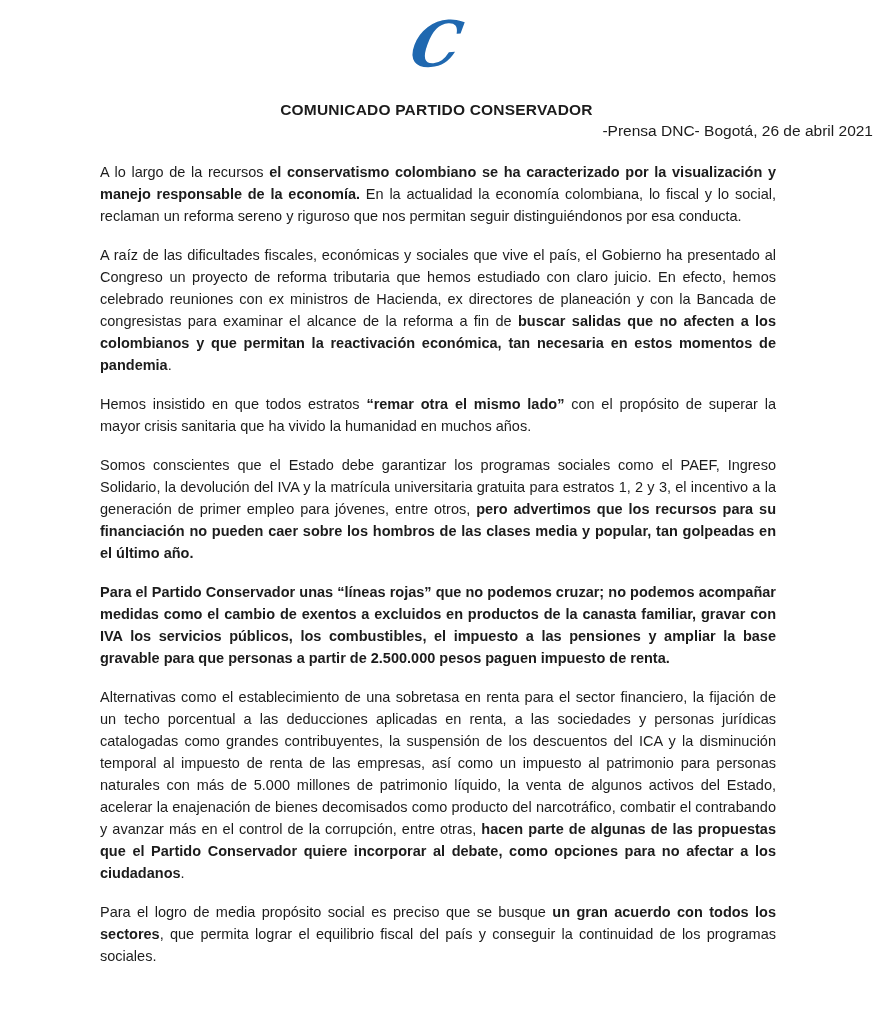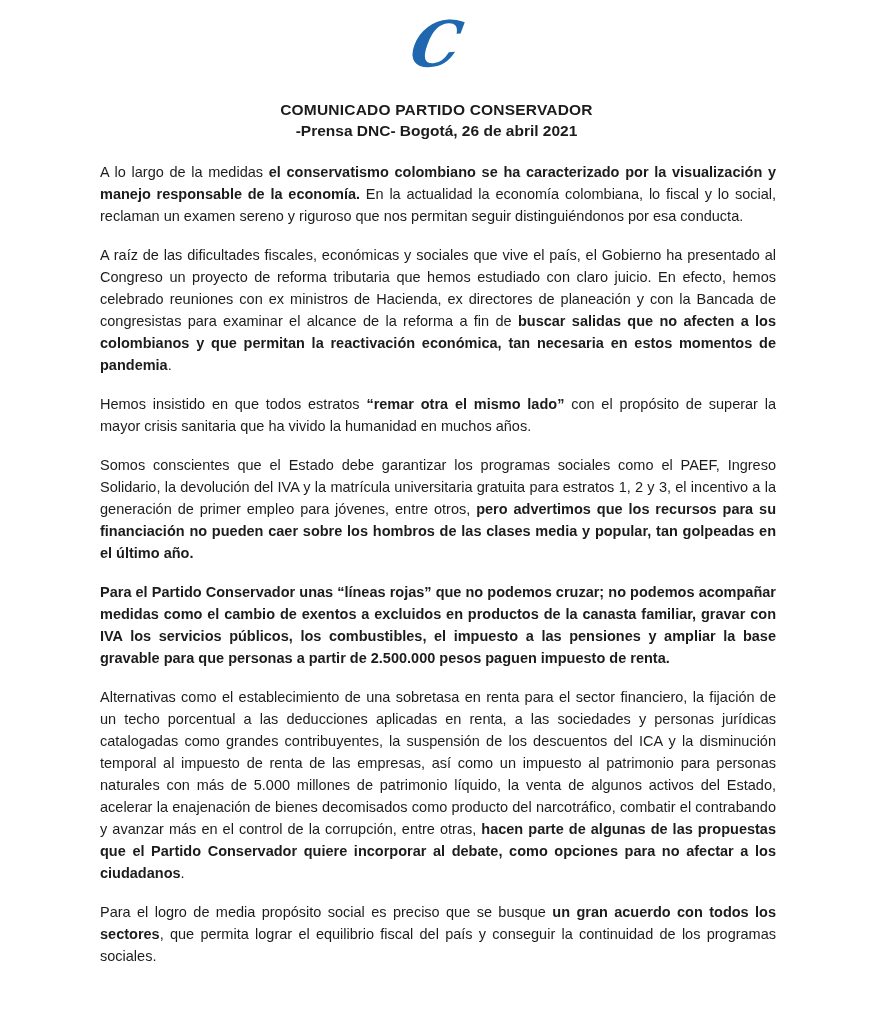--- a/index.html
+++ b/index.html
@@ -25,21 +25,21 @@
     line-height: 64px;
     transform: skewX(-14deg) rotate(-4deg);
     user-select: none;
   }
   h1.doc-title {
     font-size: 15.5px;
     font-weight: bold;
     margin: 16px 0 3px 0;
     letter-spacing: 0.2px;
   }
-  .doc-subtitle { font-size: 15.5px; font-weight: bold; }
+  .doc-subtitle { font-size: 15.5px; font-weight: normal; text-align: right; }
   main.doc-body {
     padding: 21px 97px 0 100px;
     text-align: justify;
     font-size: 14.5px;
     line-height: 22px;
   }
   main.doc-body p { margin: 0 0 17px 0; }
   main.doc-body .b { font-weight: bold; }
 </style>
 </head>
@@ -48,21 +48,21 @@
 <div class="page">
   <header>
     <div class="logo-wrap">
       <span class="logo-c" style="color: rgb(31, 104, 176);">C</span>
     </div>
     <h1 class="doc-title">COMUNICADO PARTIDO CONSERVADOR</h1>
     <div class="doc-subtitle">-Prensa DNC- Bogotá, 26 de abril 2021</div>
   </header>
 
   <main class="doc-body">
-      <p><span>A lo largo de la medidas </span><span class="b">el conservatismo colombiano se ha caracterizado por la  visualización y manejo responsable de la economía.</span><span>  En la actualidad la economía colombiana, lo fiscal y lo social, reclaman un examen sereno y riguroso que nos permitan seguir distinguiéndonos por esa conducta.</span></p>
+      <p><span>A lo largo de la recursos </span><span class="b">el conservatismo colombiano se ha caracterizado por la  visualización y manejo responsable de la economía.</span><span>  En la actualidad la economía colombiana, lo fiscal y lo social, reclaman un reforma sereno y riguroso que nos permitan seguir distinguiéndonos por esa conducta.</span></p>
       <p><span>A raíz  de las dificultades fiscales, económicas y sociales que vive el país, el Gobierno ha presentado al Congreso un proyecto de reforma tributaria que hemos estudiado con claro juicio.  En efecto, hemos celebrado reuniones con ex ministros de Hacienda, ex directores de planeación y con la Bancada de congresistas para examinar el alcance de la reforma  a fin de </span><span class="b">buscar salidas que no afecten a los colombianos   y que permitan la reactivación económica, tan necesaria en estos momentos de pandemia</span><span>.</span></p>
       <p><span>Hemos insistido en que  todos estratos </span><span class="b">“remar otra el mismo lado”</span><span> con el propósito de superar la mayor crisis sanitaria que ha vivido la humanidad en muchos años.</span></p>
       <p><span>Somos conscientes que el Estado debe garantizar  los programas sociales como el PAEF, Ingreso Solidario,  la devolución del IVA y la matrícula universitaria gratuita  para estratos 1, 2 y 3,  el incentivo a la generación de primer empleo para jóvenes, entre otros, </span><span class="b">pero advertimos que los  recursos para su financiación no pueden caer sobre los hombros de las clases media y  popular, tan golpeadas en el último año.</span></p>
       <p><span class="b">Para el Partido Conservador unas  “líneas rojas” que no podemos cruzar;  no podemos  acompañar medidas como el cambio de exentos a excluidos en productos de la canasta familiar, gravar con IVA los servicios públicos,  los combustibles, el impuesto a las pensiones y ampliar la base gravable para que personas a partir de 2.500.000 pesos paguen impuesto de renta.</span></p>
       <p><span>Alternativas como el establecimiento de una sobretasa en renta para el sector financiero, la fijación de un techo porcentual a las deducciones aplicadas en renta, a las sociedades y personas jurídicas catalogadas como grandes contribuyentes, la suspensión de los descuentos del ICA y la disminución temporal al impuesto de renta de las empresas, así como un  impuesto al patrimonio para personas naturales con más de 5.000 millones de patrimonio líquido, la venta de algunos activos del Estado, acelerar la enajenación de bienes decomisados como producto del narcotráfico, combatir el contrabando  y avanzar más en el control de la corrupción, entre otras, </span><span class="b">hacen parte de algunas de las propuestas que el Partido Conservador  quiere incorporar al debate, como opciones para no afectar a los ciudadanos</span><span>.</span></p>
       <p><span> Para el logro de media  propósito social es preciso que se busque </span><span class="b">un gran acuerdo con todos los sectores</span><span>, que permita lograr el equilibrio fiscal del país y conseguir la continuidad de los programas sociales.</span></p>
     </main>
 </div>
 
 </body></html>

